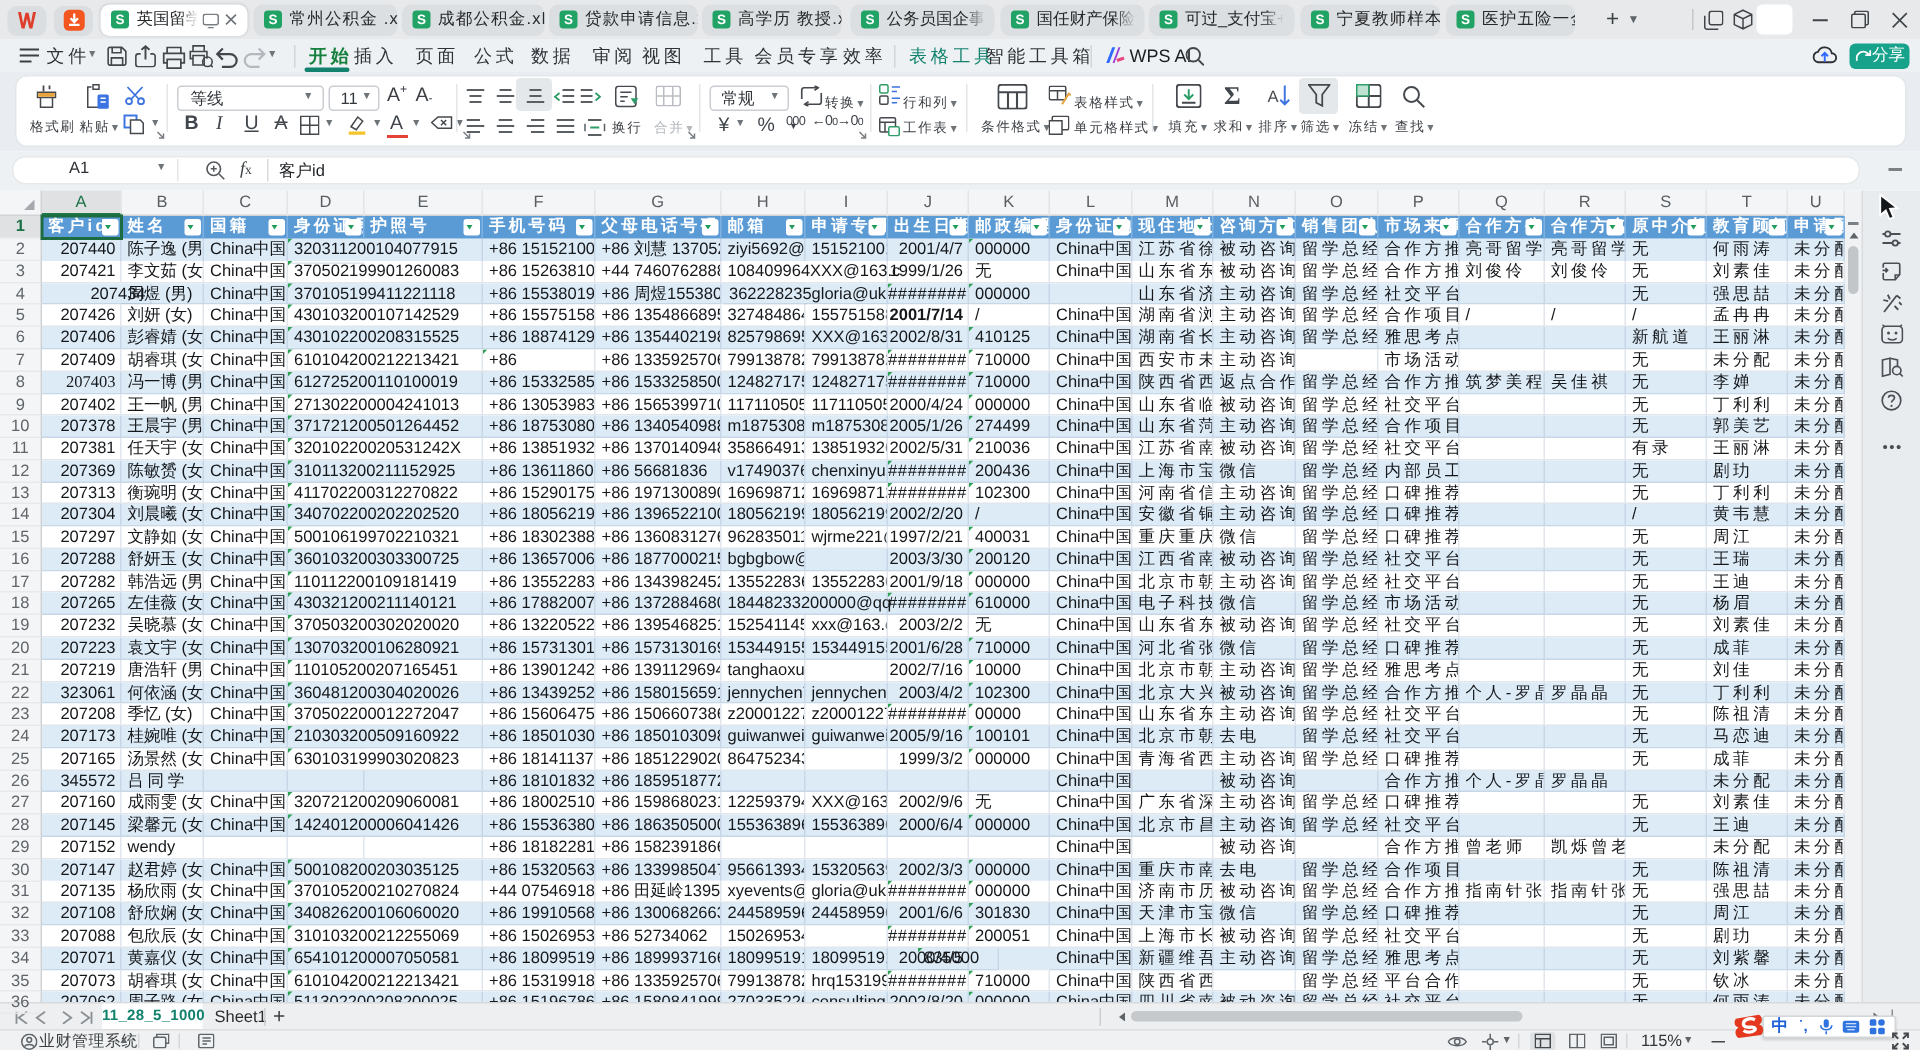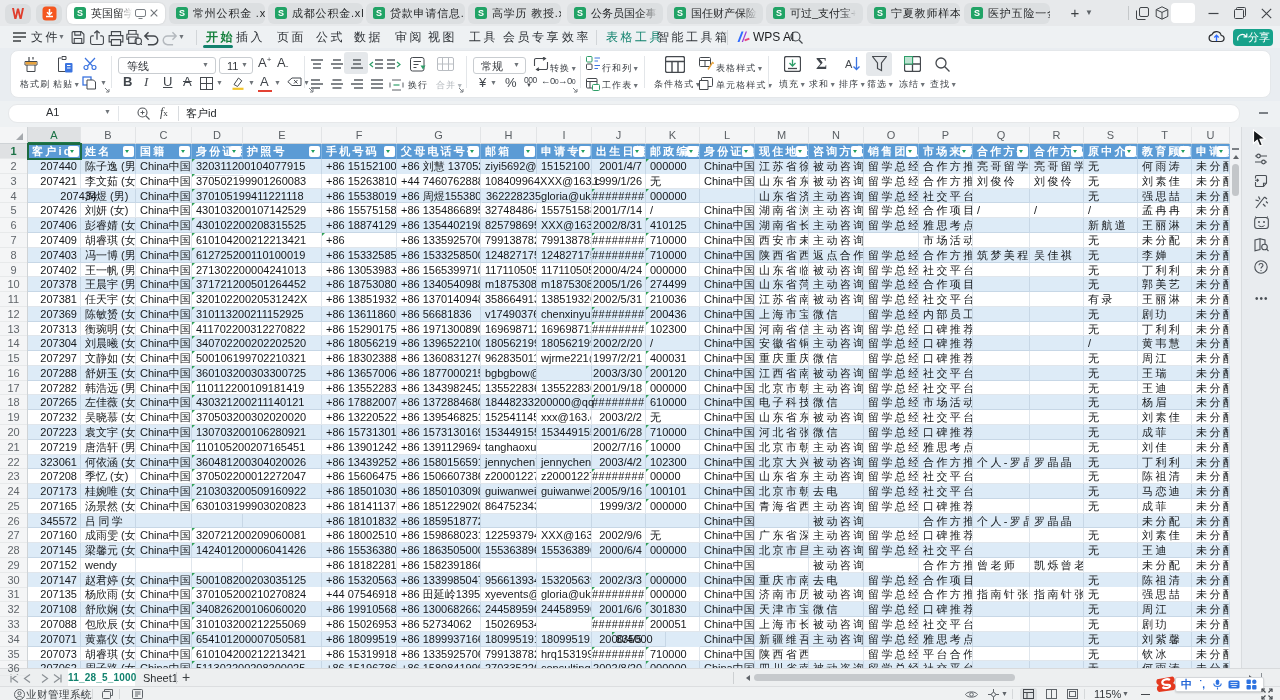--- a/index.html
+++ b/index.html
@@ -572,21 +572,21 @@
       <div class="drow" style="top:59.1px;height:14.77px">
         <div class="dc num" style="left:0px;width:53px;">207426</div>
         <div class="dc " style="left:53px;width:55px;">刘妍 (女)</div>
         <div class="dc " style="left:108px;width:56px;">China中国</div>
         <div class="dc ov" style="left:164px;width:51px;"><i class="tr"></i>430103200107142529</div>
         <div class="dc " style="left:215px;width:79px;"></div>
         <div class="dc " style="left:294px;width:75px;">+86 1557515888</div>
         <div class="dc " style="left:369px;width:84px;">+86 13548668959</div>
         <div class="dc " style="left:453px;width:56px;">327484864</div>
         <div class="dc " style="left:509px;width:55px;">155751588</div>
-        <div class="dc num" style="left:564px;width:54px;">2001/7/14</div>
+        <div class="dc num" style="left:564px;width:54px;font-weight:bold;">2001/7/14</div>
         <div class="dc " style="left:618px;width:54px;">/</div>
         <div class="dc " style="left:672px;width:55px;">China中国</div>
         <div class="dc  cj" style="left:727px;width:54px;">湖南省浏阳市</div>
         <div class="dc  cj" style="left:781px;width:55px;">主动咨询</div>
         <div class="dc  cj" style="left:836px;width:55px;">留学总经办</div>
         <div class="dc  cj" style="left:891px;width:54px;">合作项目-留</div>
         <div class="dc " style="left:945px;width:57px;">/</div>
         <div class="dc " style="left:1002px;width:54px;">/</div>
         <div class="dc " style="left:1056px;width:54px;">/</div>
         <div class="dc  cj" style="left:1110px;width:54px;">孟冉冉</div>
@@ -632,21 +632,21 @@
         <div class="dc  cj" style="left:781px;width:55px;">主动咨询</div>
         <div class="dc " style="left:836px;width:55px;"></div>
         <div class="dc  cj" style="left:891px;width:54px;">市场活动,市</div>
         <div class="dc " style="left:945px;width:57px;"></div>
         <div class="dc " style="left:1002px;width:54px;"></div>
         <div class="dc " style="left:1056px;width:54px;">无</div>
         <div class="dc  cj" style="left:1110px;width:54px;">未分配</div>
         <div class="dc  cj" style="left:1164px;width:38px;">未分配</div>
       </div>
       <div class="drow band" style="top:103.4px;height:14.77px">
-        <div class="dc num" style="left:0px;width:53px;">207403</div>
+        <div class="dc num" style="left:0px;width:53px;font-family:Liberation Serif, serif;">207403</div>
         <div class="dc " style="left:53px;width:55px;">冯一博 (男)</div>
         <div class="dc " style="left:108px;width:56px;">China中国</div>
         <div class="dc ov" style="left:164px;width:51px;"><i class="tr"></i>612725200110100019</div>
         <div class="dc " style="left:215px;width:79px;"></div>
         <div class="dc " style="left:294px;width:75px;">+86 1533258566</div>
         <div class="dc " style="left:369px;width:84px;">+86 15332585000</div>
         <div class="dc " style="left:453px;width:56px;">124827175</div>
         <div class="dc " style="left:509px;width:55px;">124827175</div>
         <div class="dc num" style="left:564px;width:54px;letter-spacing:0.45px;padding-right:1px;"><i class="tr"></i>########</div>
         <div class="dc " style="left:618px;width:54px;"><i class="tr"></i>710000</div>

